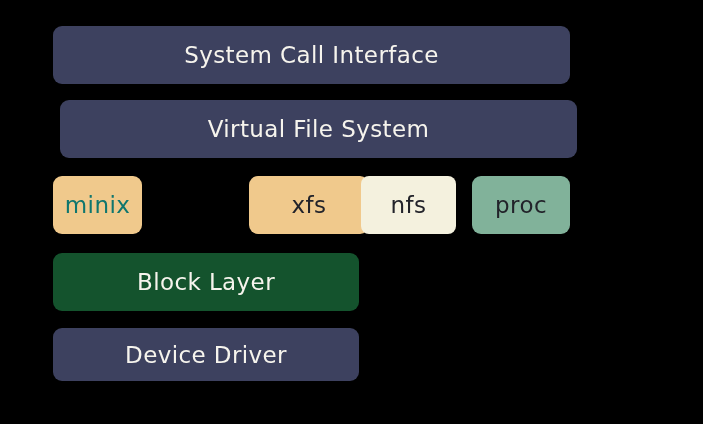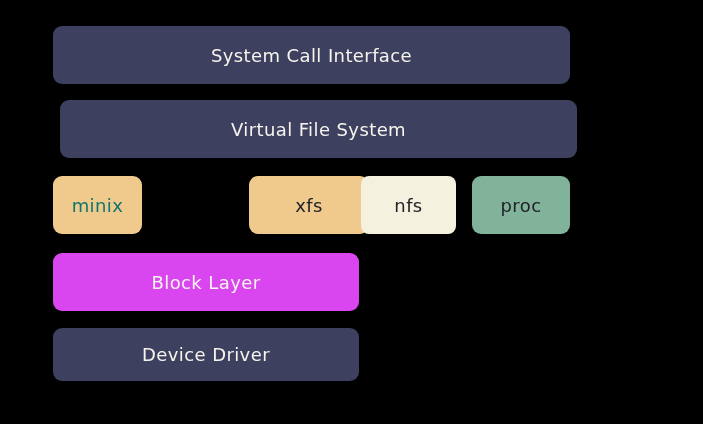--- a/index.html
+++ b/index.html
@@ -16,21 +16,21 @@
   }
   .box {
     position: absolute;
     display: flex;
     align-items: center;
     justify-content: center;
     border-radius: 9px;
     box-sizing: border-box;
   }
   .label {
-    font-size: 18px;
+    font-size: 23px;
     letter-spacing: 0.4px;
     white-space: nowrap;
   }
   
   .sci    { left: 53px; top: 26px;  width: 517px; height: 58px; }
   .vfs    { left: 60px; top: 100px; width: 517px; height: 58px; }
   
   .fs     { top: 176px; height: 58px; }
   .minix  { left: 53px;  width: 89px; }
   .ext4   { left: 150px; width: 91px; }
@@ -64,21 +64,21 @@
   </div>
 
   <div class="box fs nfs" style="background-color: rgb(244, 241, 222);">
     <span class="label" style="color: rgb(34, 35, 42);">nfs</span>
   </div>
 
   <div class="box fs proc" style="background-color: rgb(129, 178, 154);">
     <span class="label" style="color: rgb(34, 35, 42);">proc</span>
   </div>
 
-  <div class="box block" style="background-color: #d946ef;">
+  <div class="box block" style="background-color: #14532d;">
     <span class="label" style="color: rgb(246, 244, 237);">Block Layer</span>
   </div>
 
   <div class="box device" style="background-color: rgb(61, 65, 95);">
     <span class="label" style="color: rgb(246, 244, 237);">Device Driver</span>
   </div>
 
 </div>
 
 </body></html>

